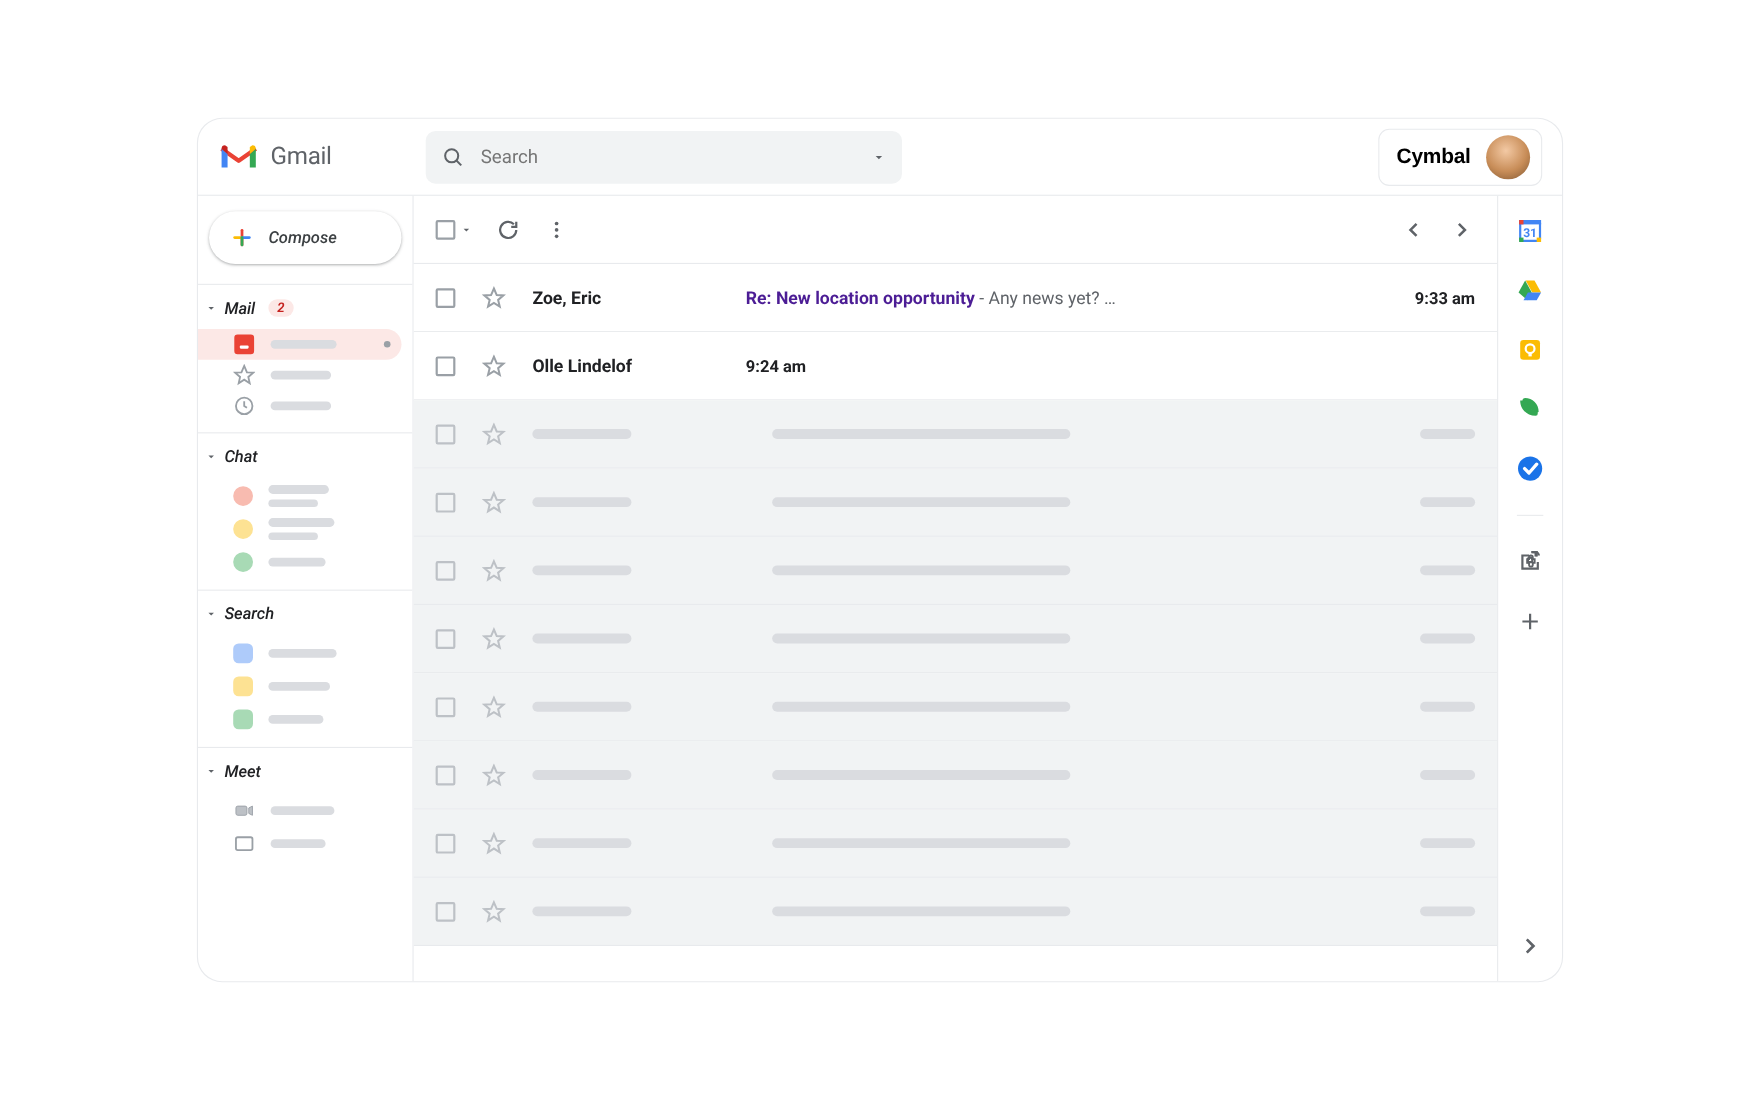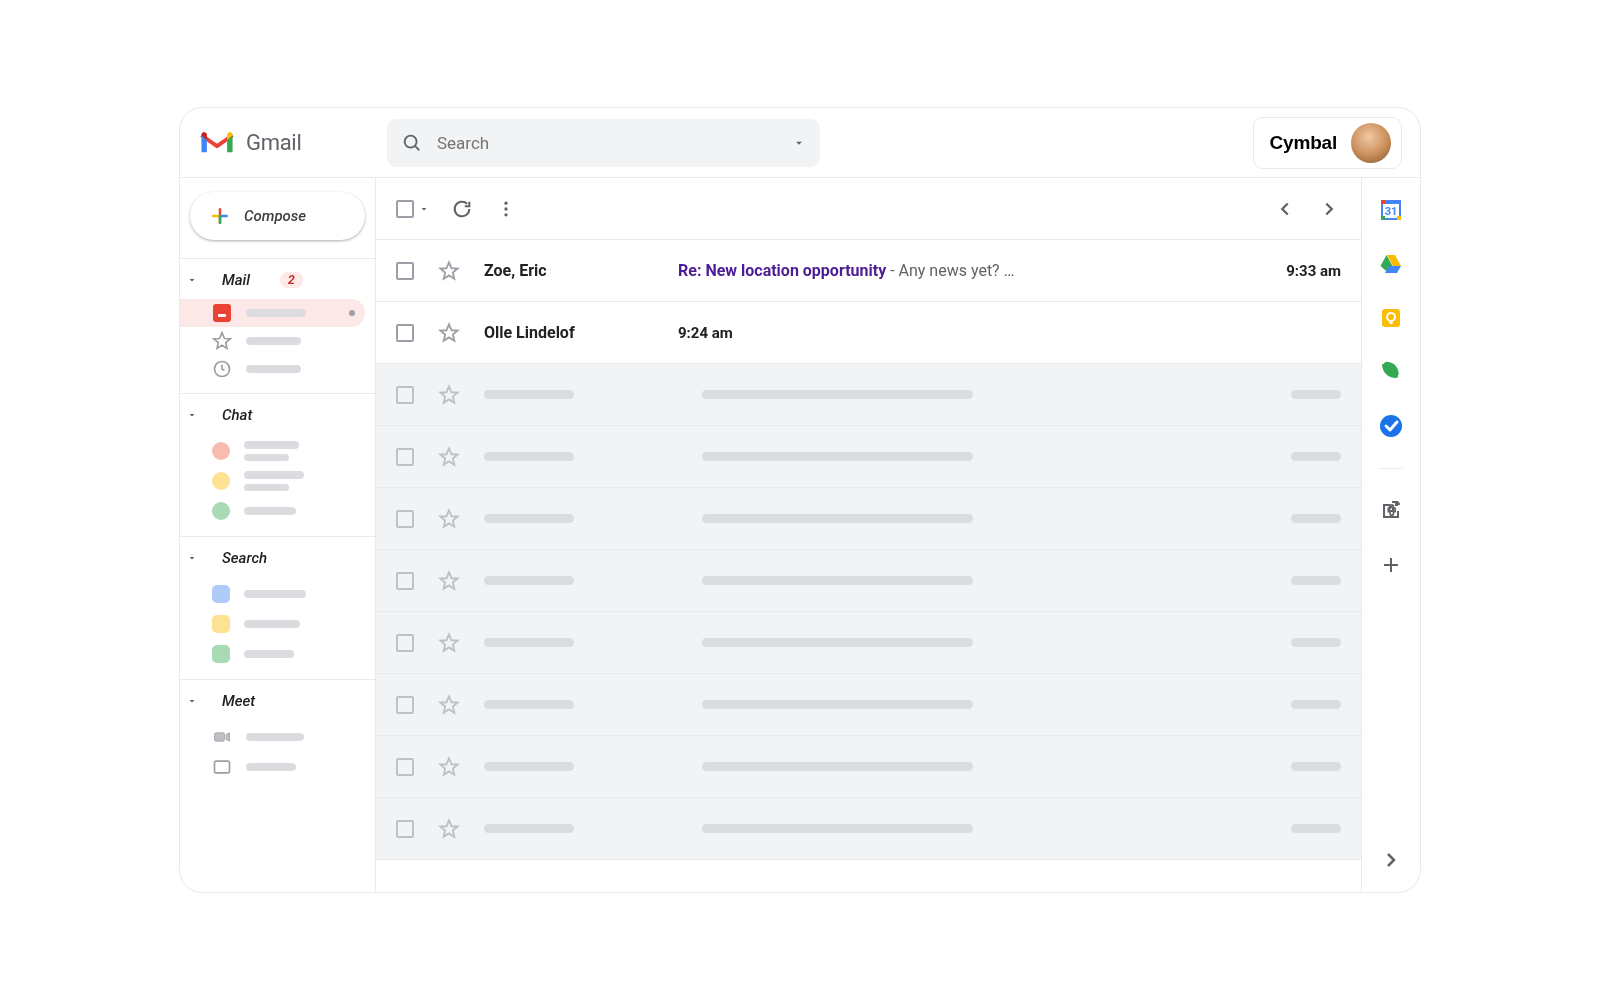--- a/index.html
+++ b/index.html
@@ -21,21 +21,21 @@
   .avatar{width:40px;height:40px;border-radius:50%;background:radial-gradient(circle at 45% 35%, #f3c9a4 0%, #c88d58 55%, #7e5530 100%);display:block;}
   
   .body{flex:1;display:flex;min-height:0;}
   .sidebar{width:196px;min-width:196px;border-right:1px solid #e8eaed;display:flex;flex-direction:column;overflow:hidden;font-style:italic;}
   .compose-wrap{padding:14px 10px 18px 10px;}
   .compose{display:flex;align-items:center;gap:14px;height:48px;padding:0 20px;border-radius:26px;box-shadow:0 1px 3px rgba(60,64,67,0.3),0 1px 2px rgba(60,64,67,0.15);background:#fff;cursor:pointer;}
   .compose svg{width:20px;height:20px;}
   .compose span.lbl{font-size:15px;color:#3c4043;font-weight:500;}
   .section{border-top:1px solid #e8eaed;padding:8px 0 10px 0;}
   .section:first-of-type{border-top:none;padding-top:0;}
-  .section-head{display:flex;align-items:center;gap:24px;padding:4px 8px 4px 6px;cursor:pointer;}
+  .section-head{display:flex;align-items:center;gap:6px;padding:4px 8px 4px 6px;cursor:pointer;}
   .sh-caret{color:#5f6368;}
   .sh-label{font-size:15px;color:#202124;font-weight:500;}
   .mail-badge{background:#fce8e6;color:#c5221f;font-size:12px;font-weight:600;border-radius:10px;padding:1px 8px;margin-left:6px;}
   .mail-items{padding:6px 0 0 0;}
   .mi{display:flex;align-items:center;gap:14px;height:28px;padding:0 12px 0 32px;position:relative;}
   .mi.active{background:#fce8e6;border-radius:0 16px 16px 0;margin-right:10px;}
   .mi.active::after{content:"";position:absolute;right:10px;width:6px;height:6px;border-radius:50%;background:#9aa0a6;}
   .mi .micon{width:20px;height:20px;display:flex;align-items:center;justify-content:center;}
   .inbox-ic{width:18px;height:18px;border:2px solid #ea4335;border-radius:3px;position:relative;background:#ea4335;}
   .inbox-ic::after{content:"";position:absolute;left:3px;right:3px;bottom:3px;top:8px;background:#fff;border-radius:1px;}

